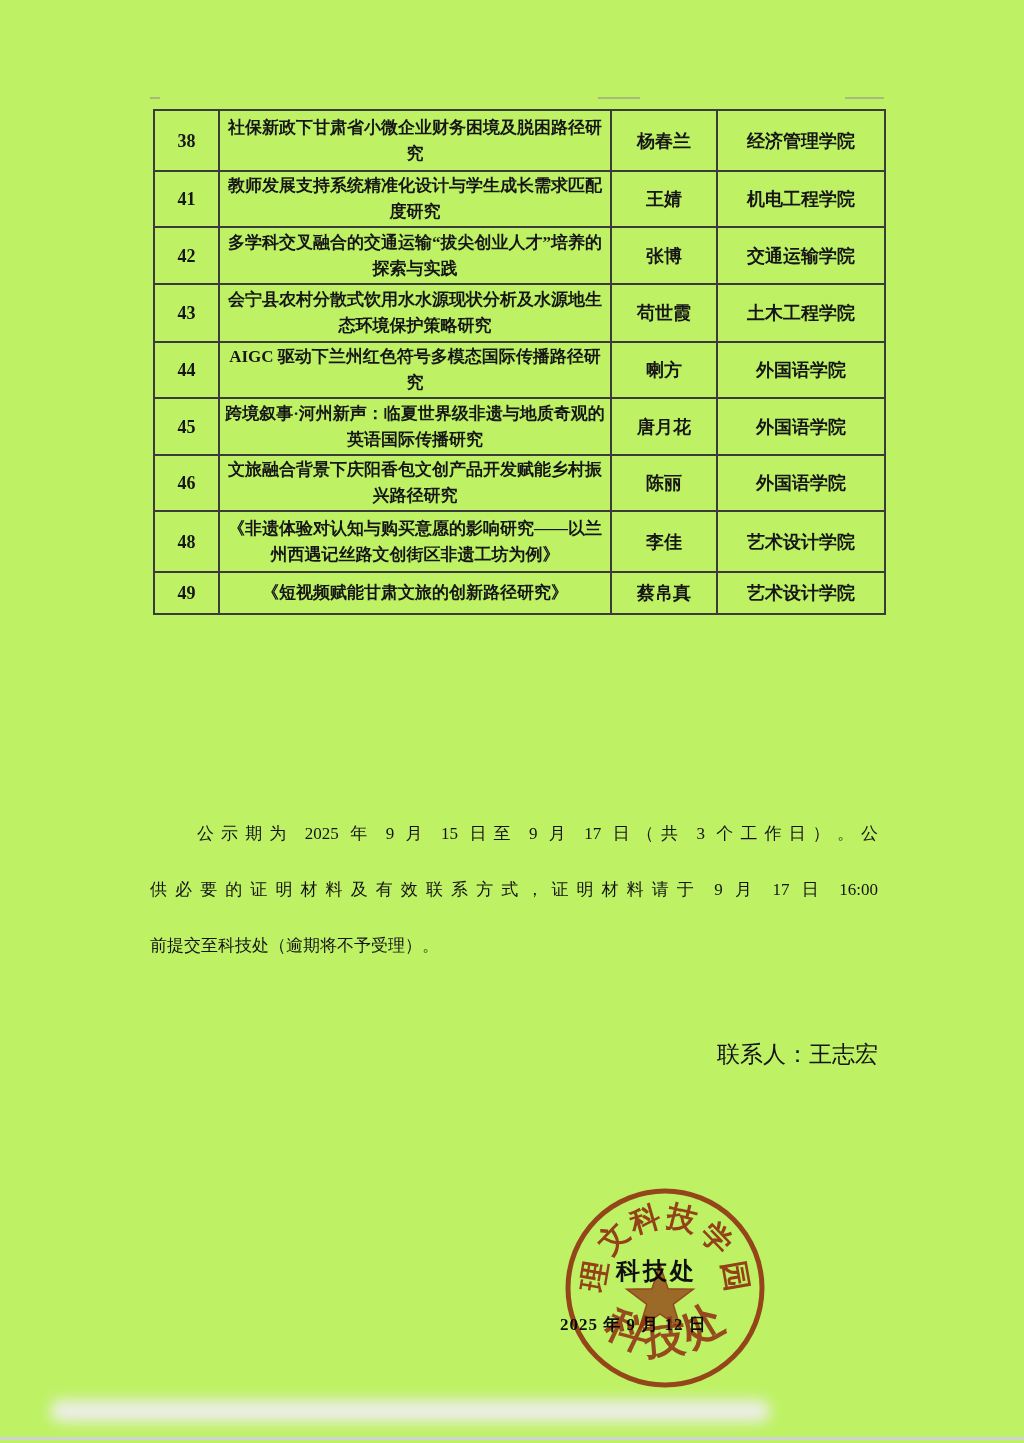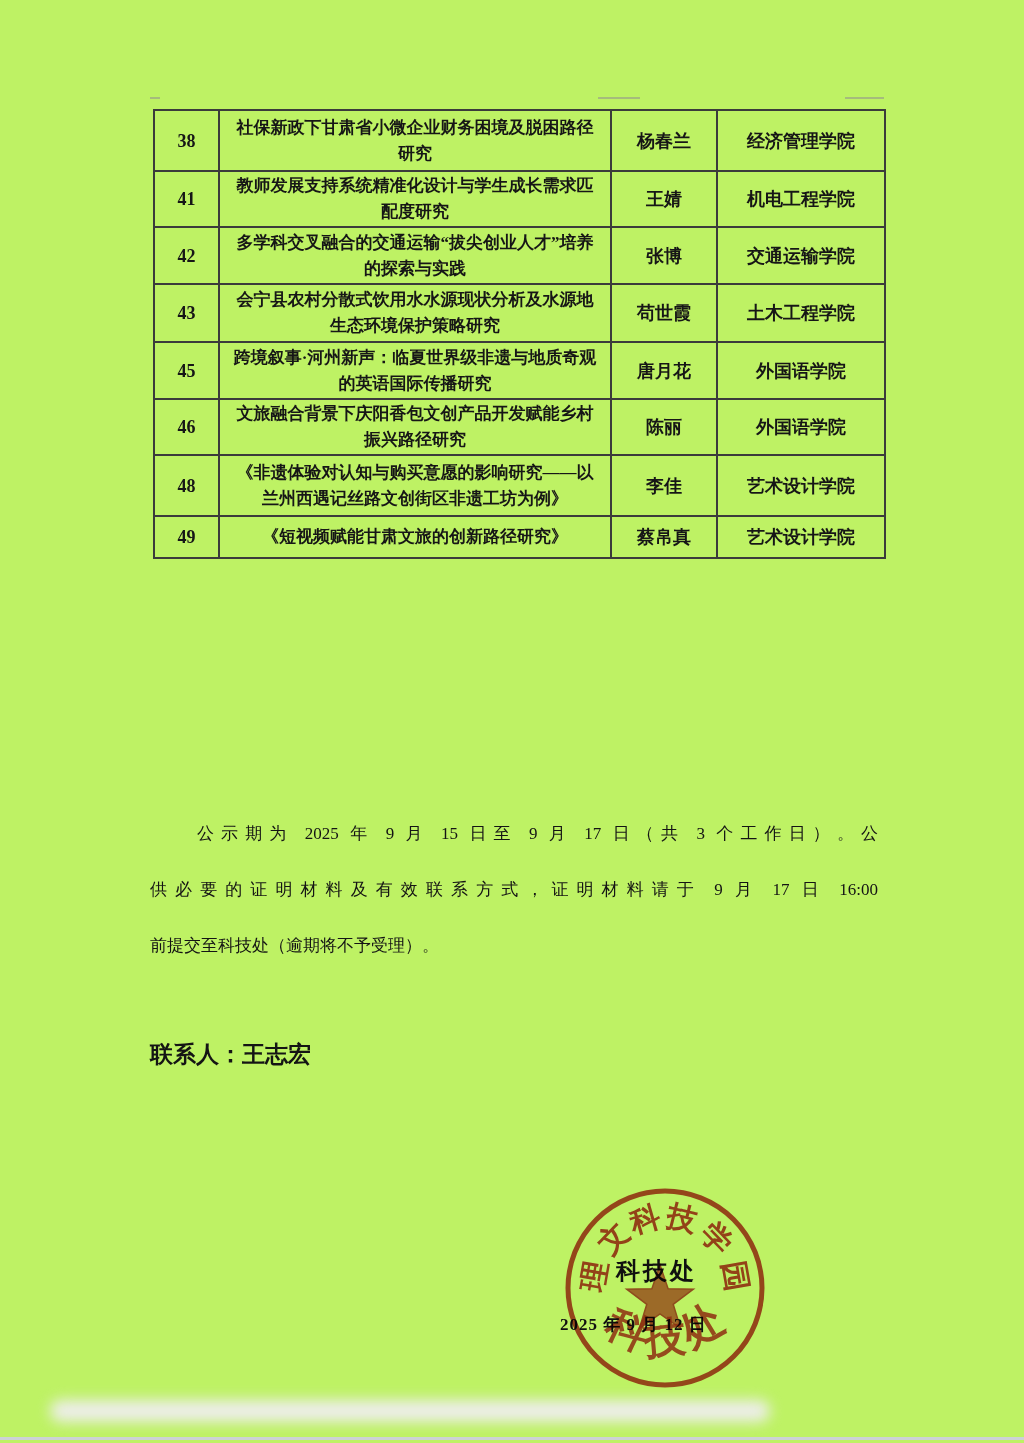--- a/index.html
+++ b/index.html
@@ -18,36 +18,36 @@
     border-collapse:collapse;table-layout:fixed;
   }
   table.projects td{
     border:2px solid #3b3b3b;
     text-align:center;vertical-align:middle;
     font-weight:700;
     font-size:18px;
     padding:1px 3px;
     line-height:26px;
   }
-  table.projects td.title{font-size:17px;line-height:26px;padding:1px 13px;}
+  table.projects td.title{font-size:17px;line-height:26px;padding:1px 4px;}
   
   .remnant{position:absolute;background:#8f8f8f;opacity:.55;}
   
   .notice{
     position:absolute;left:150px;top:806px;width:728px;
     font-size:17px;font-weight:400;color:#141414;
   }
   .notice .line{height:56px;line-height:56px;white-space:nowrap;}
   .notice .fill{text-align:justify;text-align-last:justify;white-space:normal;
     overflow:hidden;height:56px;}
   .notice .indent{text-indent:47px;}
   
   .contact{
     position:absolute;left:150px;top:1026px;width:728px;
-    font-size:23px;font-weight:700;color:#141414;
+    font-size:23px;font-weight:400;color:#141414;text-align:right;
   }
   .contact div{height:57px;line-height:57px;}
   
   .sig-dept{
     position:absolute;left:616px;top:1255px;
     font-size:24px;font-weight:700;letter-spacing:3px;color:#101010;
   }
   .sig-date{
     position:absolute;left:560px;top:1313px;
     font-size:17px;font-weight:700;letter-spacing:1px;color:#101010;
@@ -100,20 +100,26 @@
         <td>42</td>
         <td class="title">多学科交叉融合的交通运输“拔尖创业人才”培养的探索与实践</td>
         <td>张博</td>
         <td>交通运输学院</td>
       </tr>
       <tr style="height:58px">
         <td>43</td>
         <td class="title">会宁县农村分散式饮用水水源现状分析及水源地生态环境保护策略研究</td>
         <td>苟世霞</td>
         <td>土木工程学院</td>
+      </tr>
+      <tr style="height:47px">
+        <td>44</td>
+        <td class="title">AIGC 驱动下兰州红色符号多模态国际传播路径研究</td>
+        <td>喇方</td>
+        <td>外国语学院</td>
       </tr>
       <tr style="height:57px">
         <td>45</td>
         <td class="title">跨境叙事·河州新声：临夏世界级非遗与地质奇观的英语国际传播研究</td>
         <td>唐月花</td>
         <td>外国语学院</td>
       </tr>
       <tr style="height:56px">
         <td>46</td>
         <td class="title">文旅融合背景下庆阳香包文创产品开发赋能乡村振兴路径研究</td>

